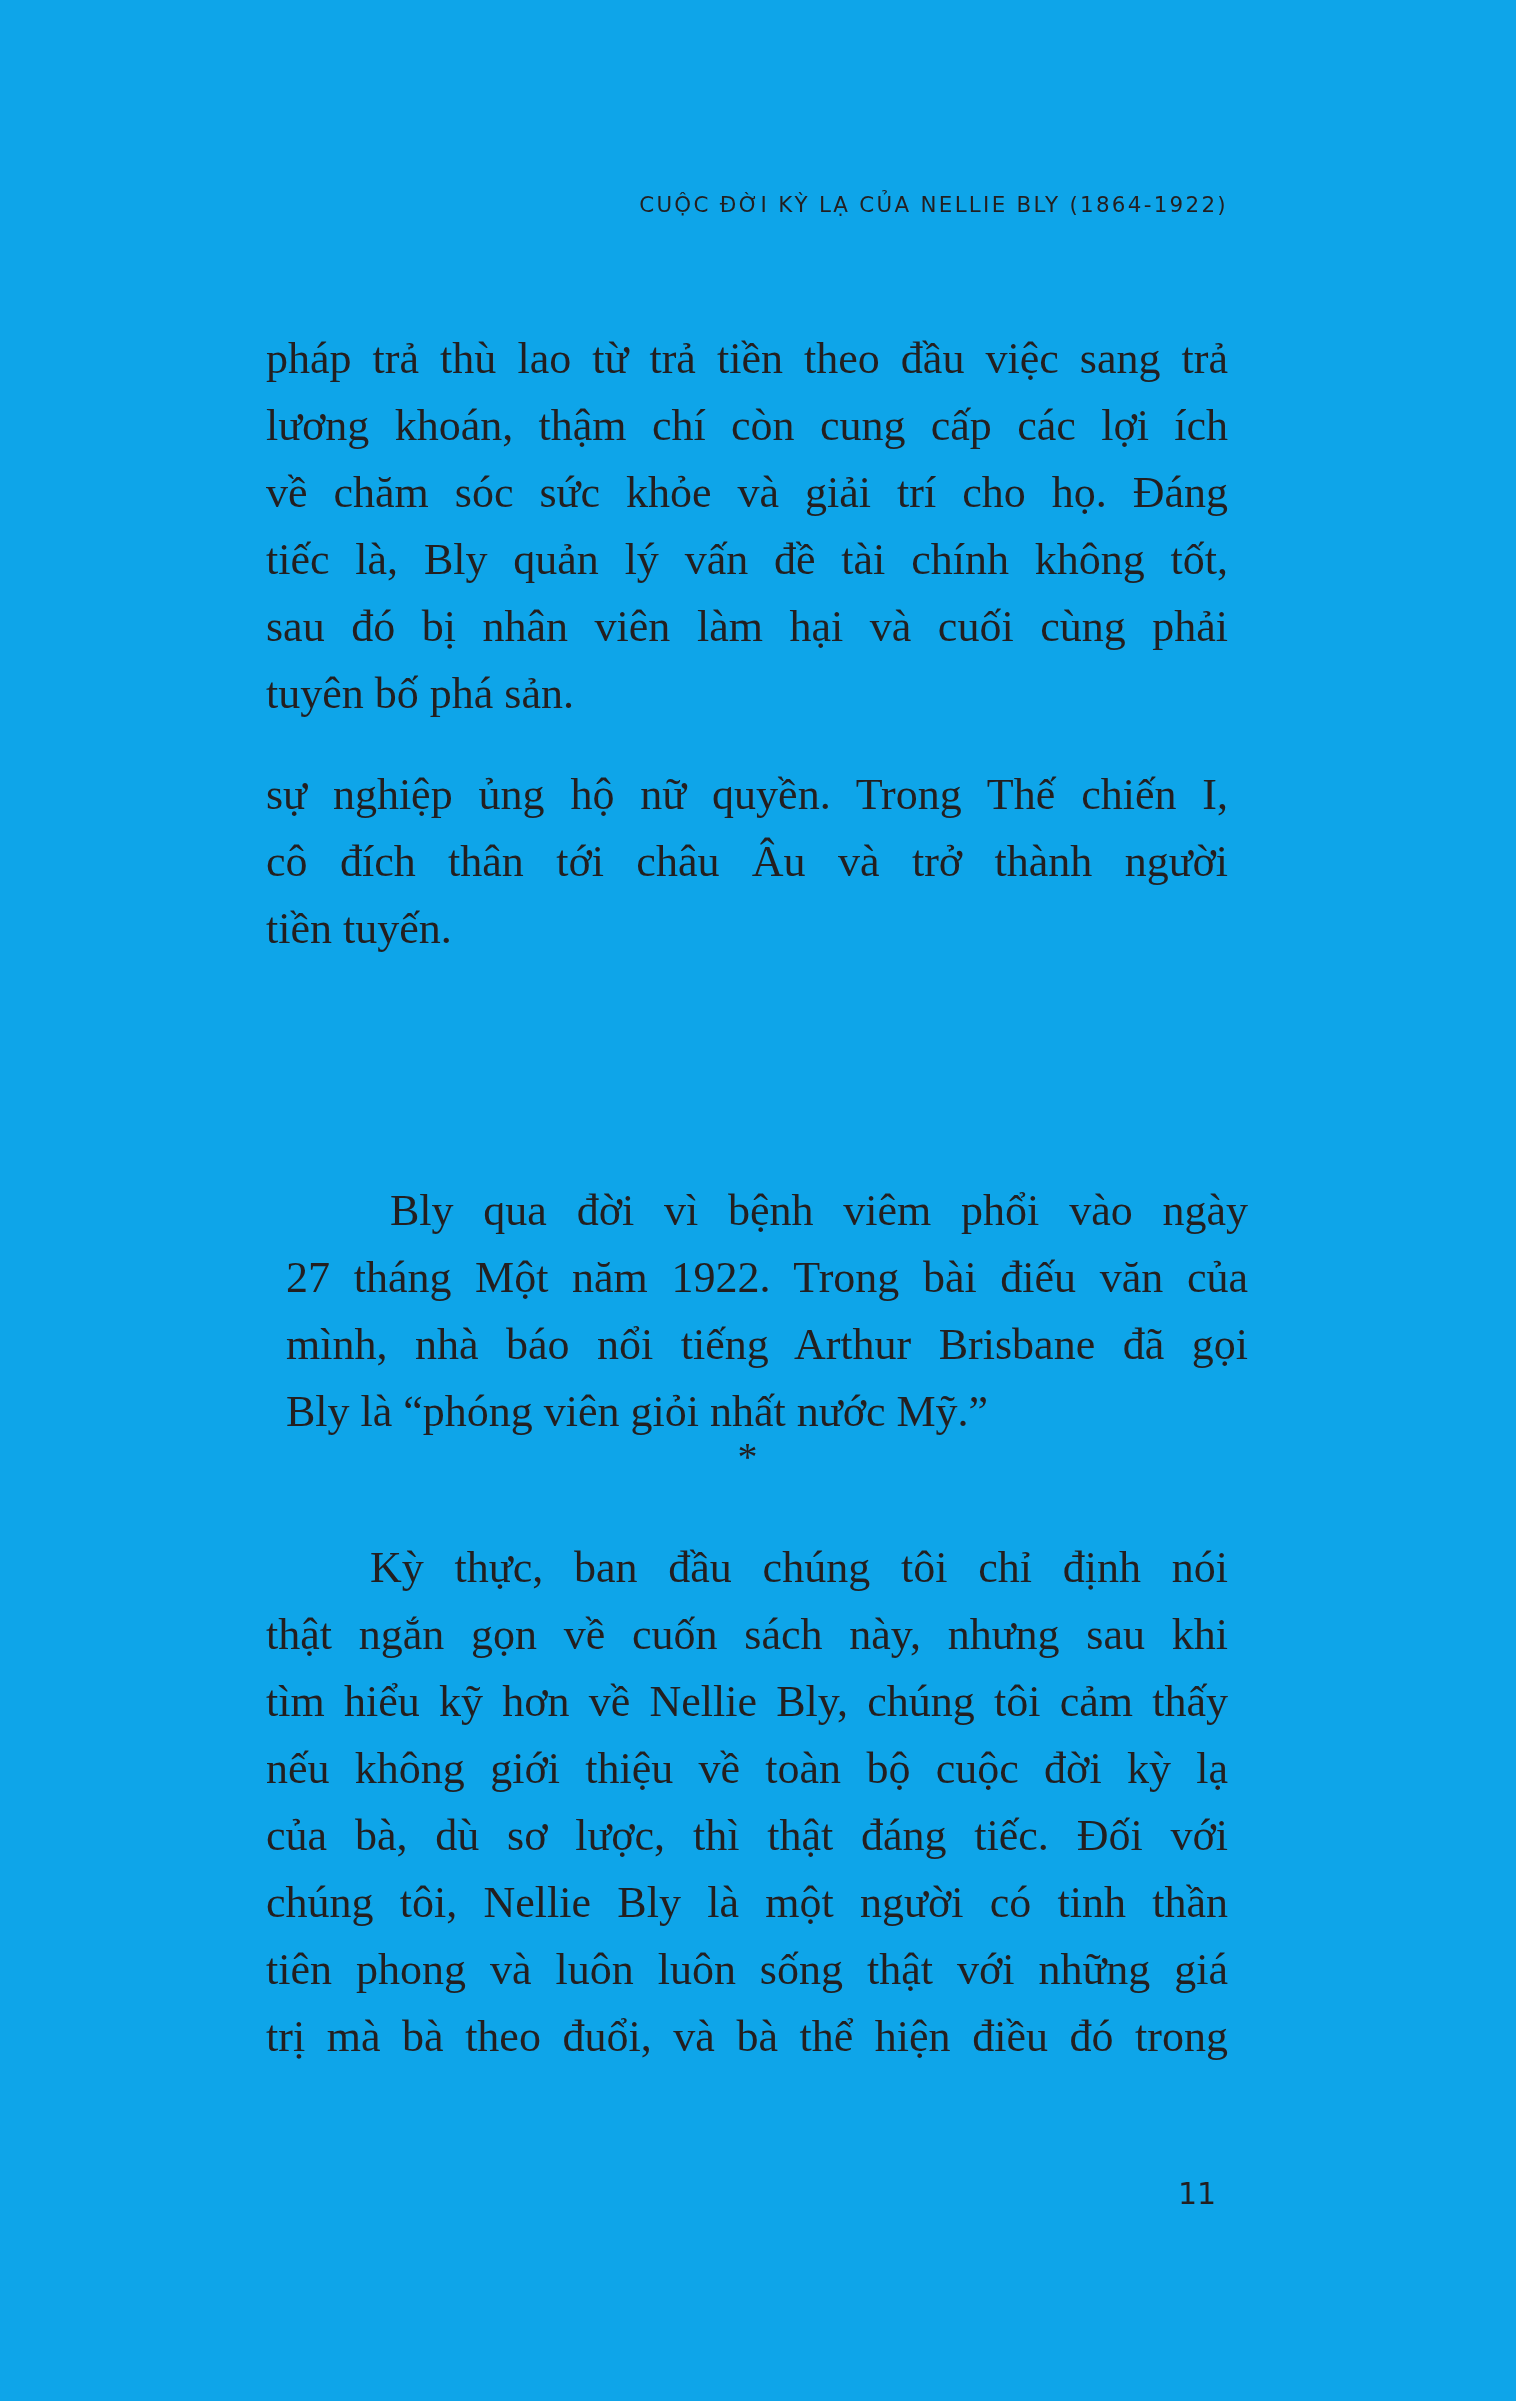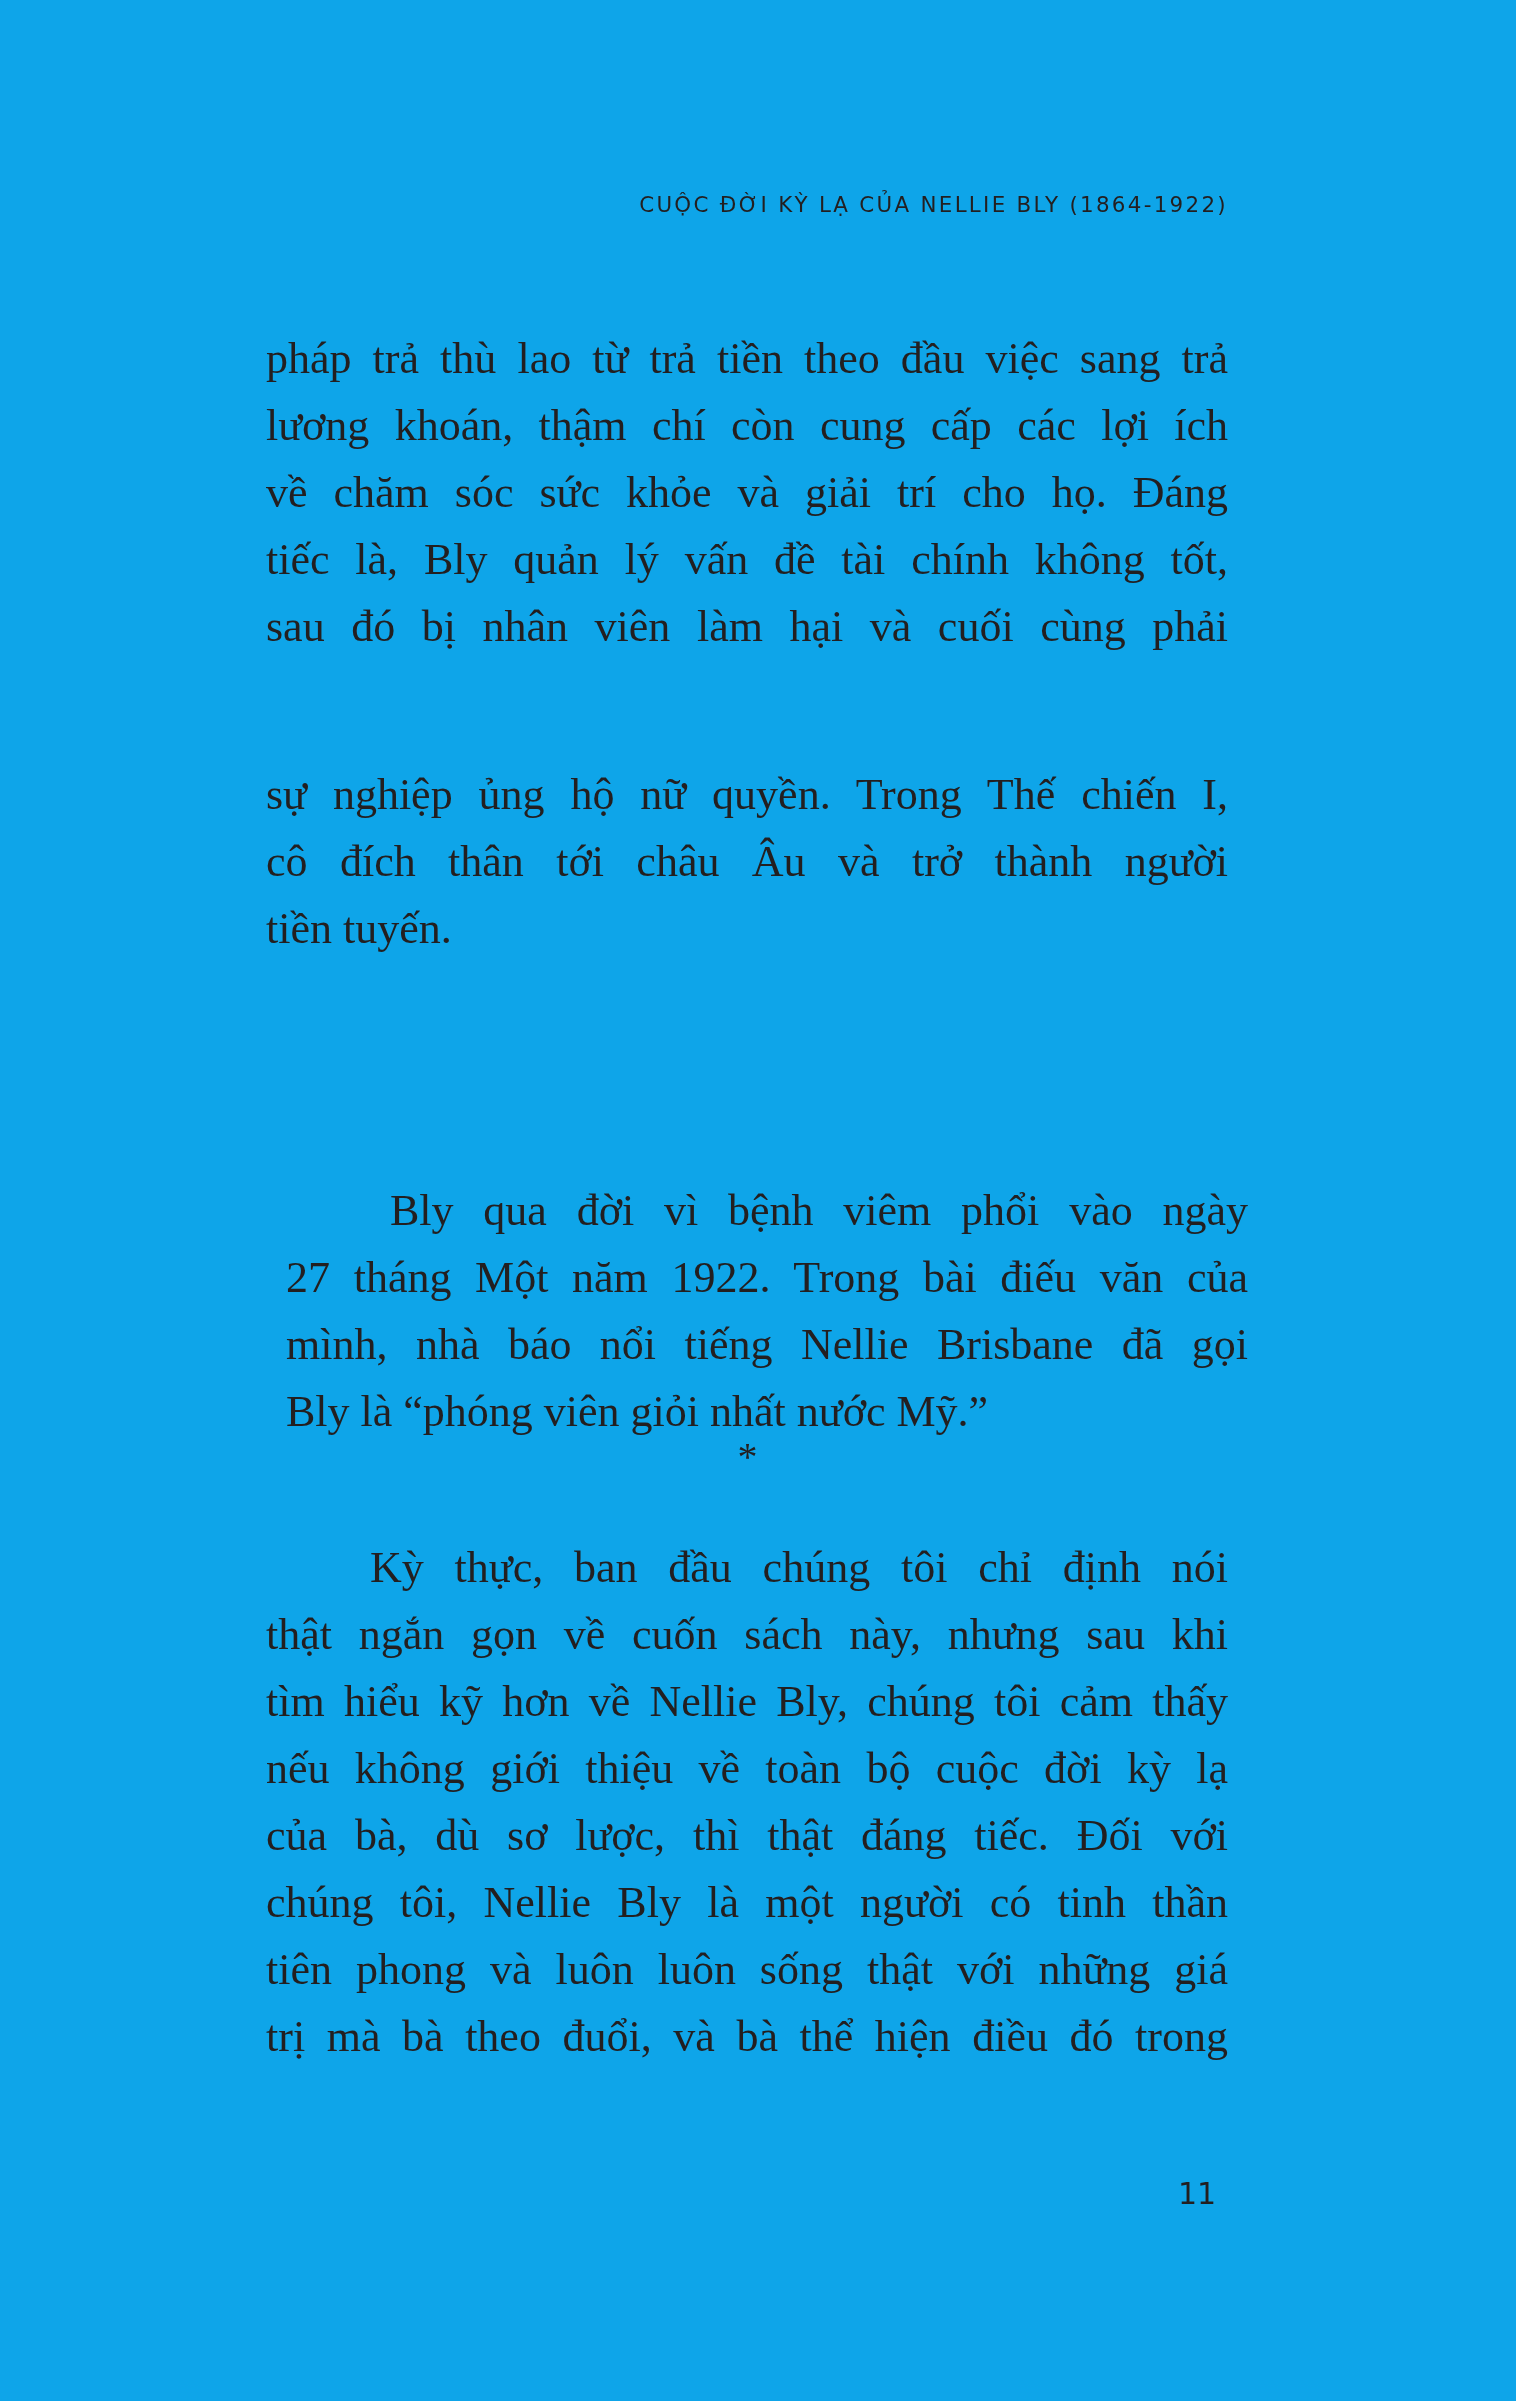--- a/index.html
+++ b/index.html
@@ -36,32 +36,33 @@
 <div class="page">
 
   <div class="running-head">CUỘC ĐỜI KỲ LẠ CỦA NELLIE BLY (1864-1922)</div>
 
   <div class="body-text" style="top:325px;">
     <span class="line">pháp trả thù lao từ trả tiền theo đầu việc sang trả</span>
     <span class="line">lương khoán, thậm chí còn cung cấp các lợi ích</span>
     <span class="line">về chăm sóc sức khỏe và giải trí cho họ. Đáng</span>
     <span class="line">tiếc là, Bly quản lý vấn đề tài chính không tốt,</span>
     <span class="line">sau đó bị nhân viên làm hại và cuối cùng phải</span>
+    <span class="line last">tuyên bố phá sản.</span>
   </div>
 
   <div class="body-text" style="top:761px;">
     <span class="line">sự nghiệp ủng hộ nữ quyền. Trong Thế chiến I,</span>
     <span class="line">cô đích thân tới châu Âu và trở thành người</span>
     <span class="line last">tiền tuyến.</span>
   </div>
 
   <div class="body-text" style="top:1177px;margin-left:20px;">
     <span class="line indent">Bly qua đời vì bệnh viêm phổi vào ngày</span>
     <span class="line">27 tháng Một năm 1922. Trong bài điếu văn của</span>
-    <span class="line">mình, nhà báo nổi tiếng Nellie Brisbane đã gọi</span>
+    <span class="line">mình, nhà báo nổi tiếng Arthur Brisbane đã gọi</span>
     <span class="line last">Bly là “phóng viên giỏi nhất nước Mỹ.”</span>
   </div>
 
   <div class="asterisk">*</div>
 
   <div class="body-text" style="top:1534px;">
     <span class="line indent">Kỳ thực, ban đầu chúng tôi chỉ định nói</span>
     <span class="line">thật ngắn gọn về cuốn sách này, nhưng sau khi</span>
     <span class="line">tìm hiểu kỹ hơn về Nellie Bly, chúng tôi cảm thấy</span>
     <span class="line">nếu không giới thiệu về toàn bộ cuộc đời kỳ lạ</span>

